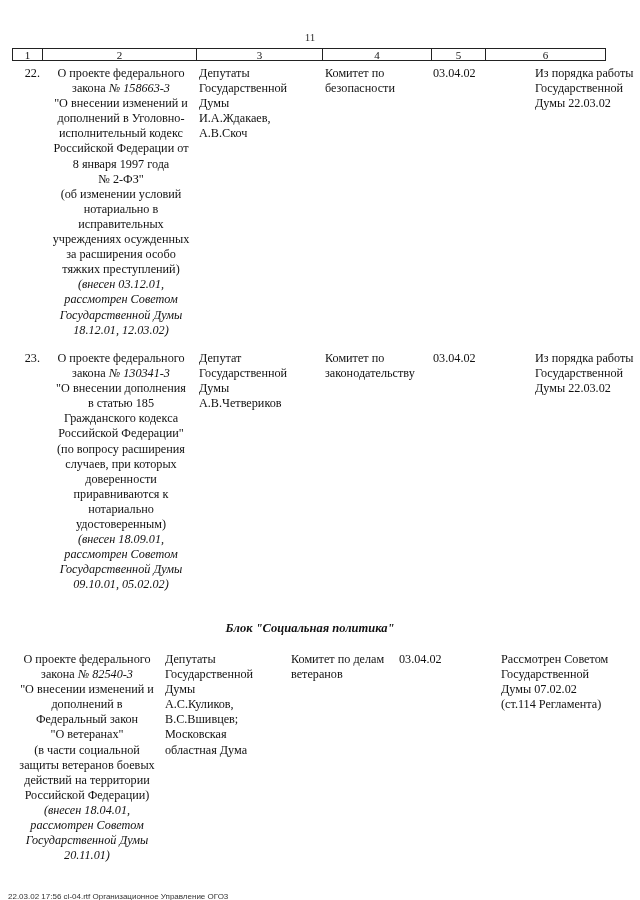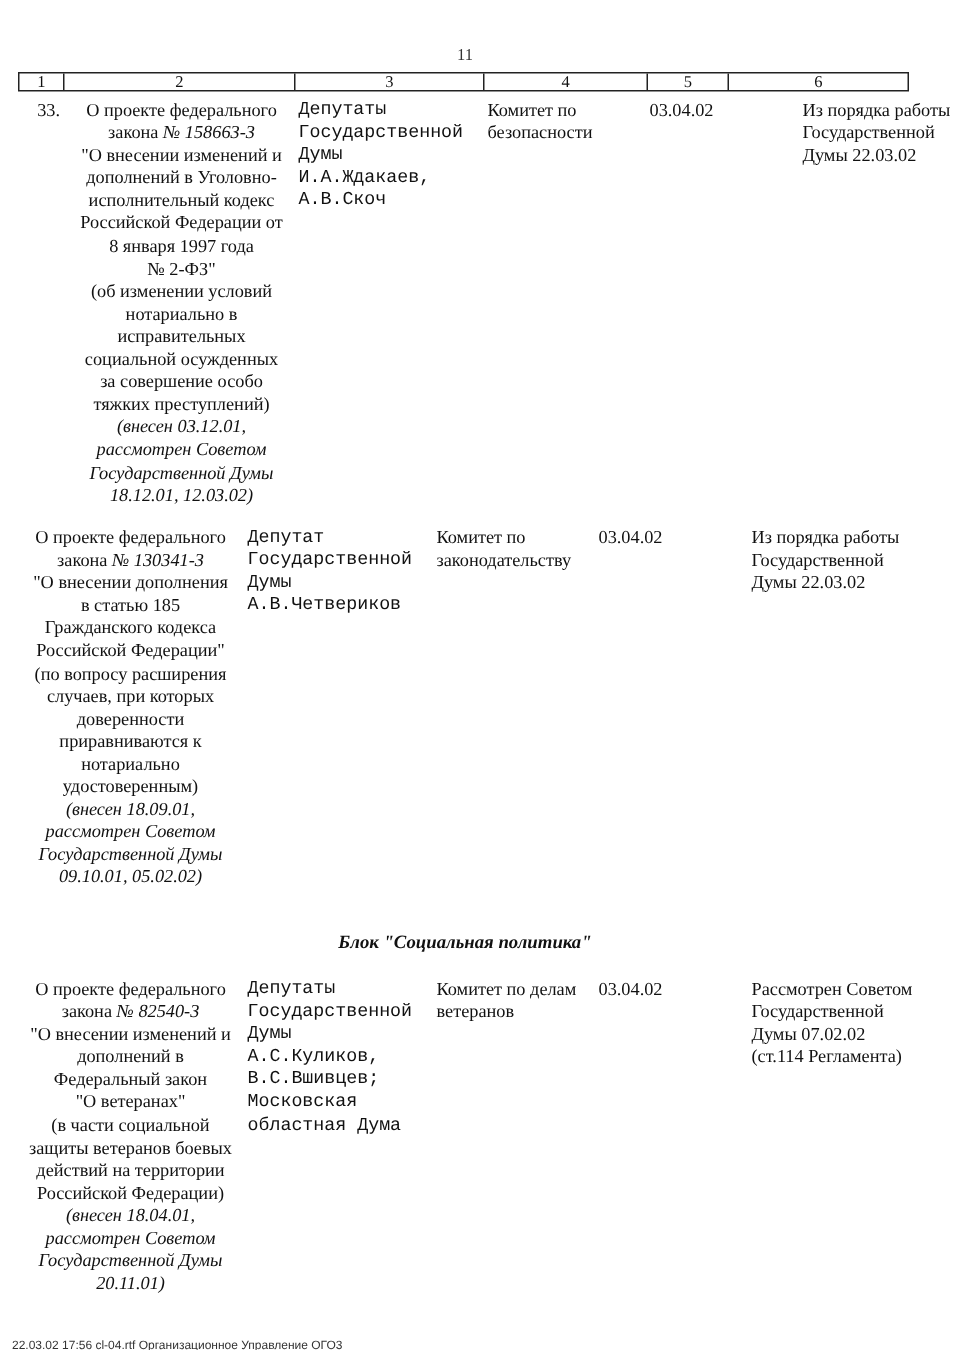--- a/index.html
+++ b/index.html
@@ -21,21 +21,21 @@
     font-size: 11px; line-height: 12px;
   }
   .header-row .hcell:last-child { border-right: none; }
   .w1 { width: 30px; } .w2 { width: 154px; } .w3 { width: 126px; }
   .w4 { width: 109px; } .w5 { width: 54px; } .w6 { width: 119px; }
 
   .entry { position: absolute; left: 12px; display: flex; }
   .entry .c { box-sizing: border-box; padding-left: 2px; }
   .entry .c1 { width: 34px; text-align: right; padding-right: 6px; padding-left: 0; }
   .entry .c2 { width: 150px; padding-left: 0; text-align: center; }
-  .entry .c3 { width: 126px; padding-left: 3px; font-family: Liberation Mono, monospace; }
+  .entry .c3 { width: 126px; padding-left: 3px; }
   .entry .c4 { width: 110px; padding-left: 3px; }
   .entry .c5 { width: 54px; padding-left: 1px; }
   .entry .c6 { width: 130px; padding-left: 1px; margin-left: 48px; }
   .line { display: block; white-space: nowrap; }
   .it { font-style: italic; }
 
   .section-title {
     position: absolute; top: 621px; left: 0; width: 620px; text-align: center;
     font-weight: bold; font-style: italic; font-size: 12.5px;
   }
@@ -53,35 +53,35 @@
 <div class="header-row">
   <div class="hcell w1">1</div>
   <div class="hcell w2">2</div>
   <div class="hcell w3">3</div>
   <div class="hcell w4">4</div>
   <div class="hcell w5">5</div>
   <div class="hcell w6">6</div>
 </div>
 
 <div class="entry" style="top:66px;">
-    <div class="c c1">33.</div>
+    <div class="c c1">22.</div>
     <div class="c c2">
       <span class="line"><span>О проекте федерального</span></span>
       <span class="line"><span>закона </span><span class="it">№ 158663-3</span></span>
       <span class="line"><span>"О внесении изменений и</span></span>
       <span class="line"><span>дополнений в Уголовно-</span></span>
       <span class="line"><span>исполнительный кодекс</span></span>
       <span class="line"><span>Российской Федерации от</span></span>
       <span class="line"><span>8 января 1997 года</span></span>
       <span class="line"><span>№ 2-ФЗ"</span></span>
       <span class="line"><span>(об изменении условий</span></span>
       <span class="line"><span>нотариально в</span></span>
       <span class="line"><span>исправительных</span></span>
-      <span class="line"><span>социальной осужденных</span></span>
-      <span class="line"><span>за совершение особо</span></span>
+      <span class="line"><span>учреждениях осужденных</span></span>
+      <span class="line"><span>за расширения особо</span></span>
       <span class="line"><span>тяжких преступлений)</span></span>
       <span class="line it"><span>(внесен 03.12.01,</span></span>
       <span class="line it"><span>рассмотрен Советом</span></span>
       <span class="line it"><span>Государственной Думы</span></span>
       <span class="line it"><span>18.12.01, 12.03.02)</span></span>
     </div>
     <div class="c c3">
       <span class="line">Депутаты</span>
       <span class="line">Государственной</span>
       <span class="line">Думы</span>
@@ -93,20 +93,21 @@
       <span class="line">безопасности</span>
     </div>
     <div class="c c5">03.04.02</div>
     <div class="c c6">
       <span class="line">Из порядка работы</span>
       <span class="line">Государственной</span>
       <span class="line">Думы 22.03.02</span>
     </div>
   </div>
 <div class="entry" style="top:351px;">
+    <div class="c c1">23.</div>
     <div class="c c2">
       <span class="line"><span>О проекте федерального</span></span>
       <span class="line"><span>закона </span><span class="it">№ 130341-3</span></span>
       <span class="line"><span>"О внесении дополнения</span></span>
       <span class="line"><span>в статью 185</span></span>
       <span class="line"><span>Гражданского кодекса</span></span>
       <span class="line"><span>Российской Федерации"</span></span>
       <span class="line"><span>(по вопросу расширения</span></span>
       <span class="line"><span>случаев, при которых</span></span>
       <span class="line"><span>доверенности</span></span>

